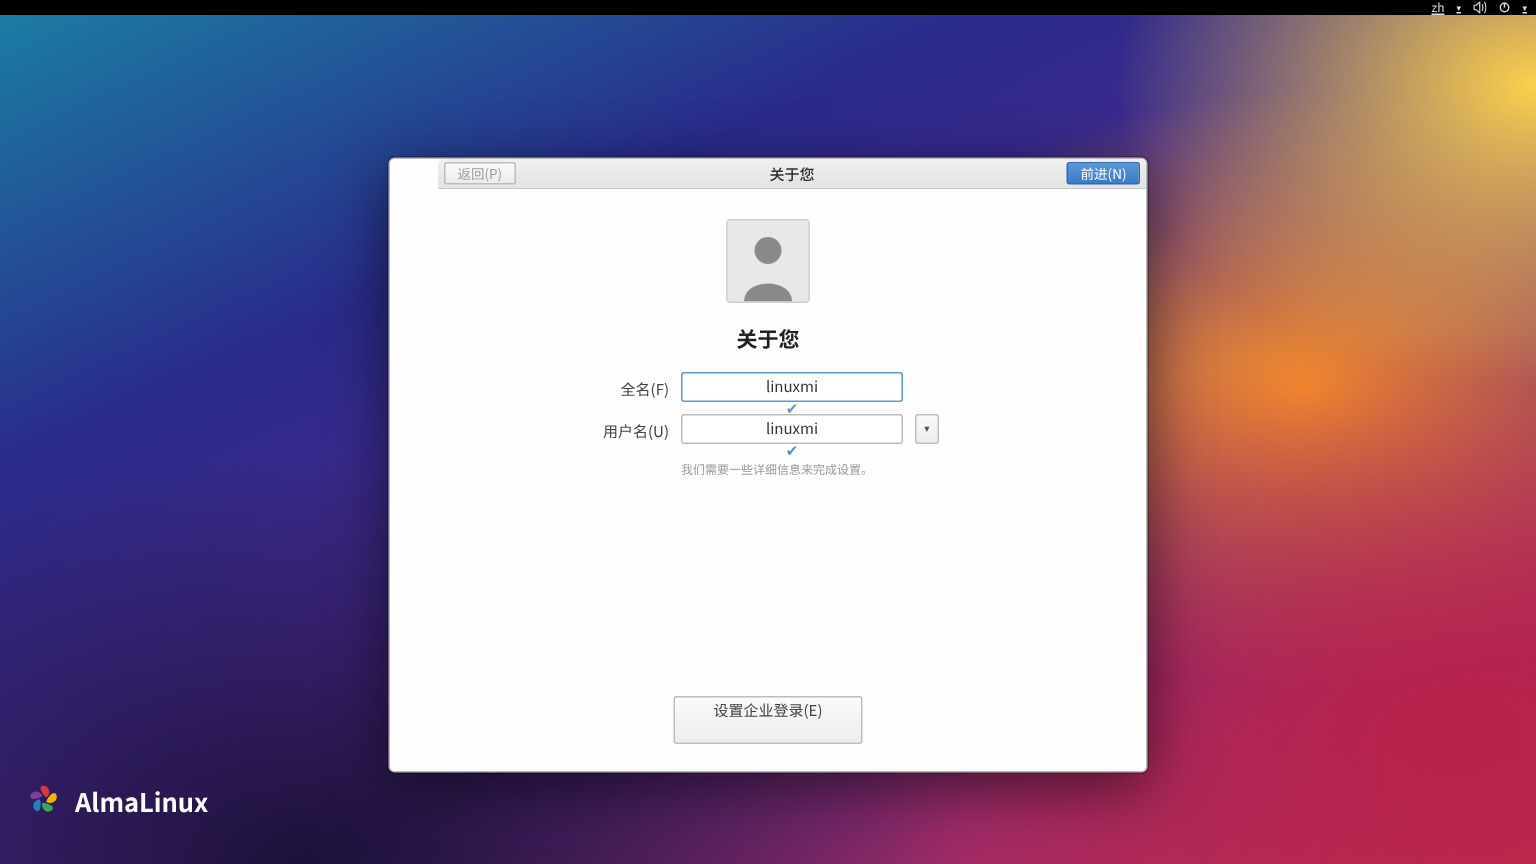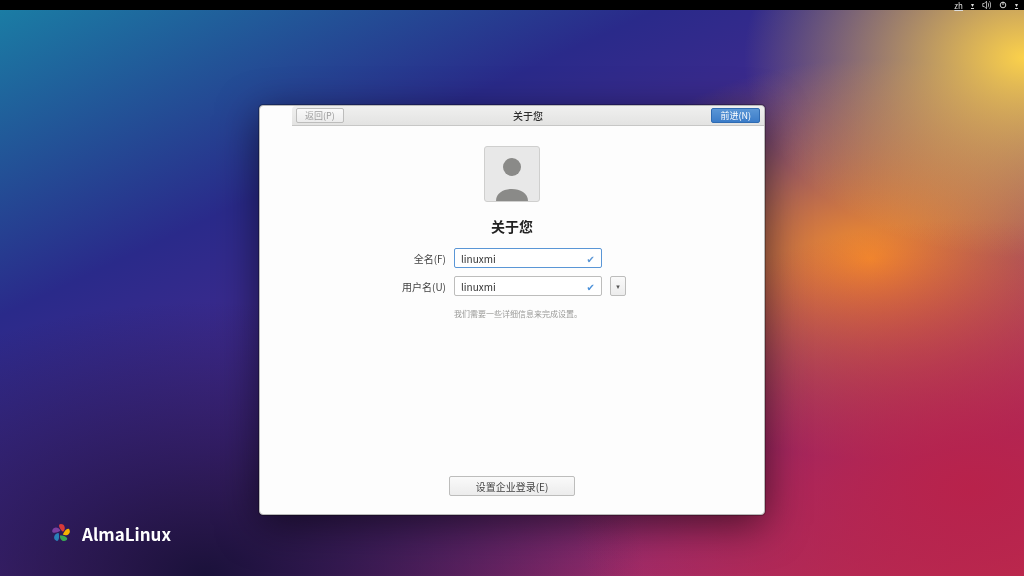--- a/index.html
+++ b/index.html
@@ -98,51 +98,52 @@
   .lbl { width: 48px; text-align: right; font-size: 10px; color: #444; }
   .input {
     width: 148px; height: 20px;
     border: 1px solid #5a96d6;
     border-radius: 2px;
     background: #fff;
     font-size: 10px;
     padding: 0 6px;
     display: flex; align-items: center; justify-content: space-between;
     color: #333;
+    flex-direction: column;
   }
   .input .check { color: #5a96d6; font-size: 10px; }
   .input.secondary { border-color: #bdbdbc; }
   .input.secondary .check { color: #4a90d9; }
   .dropdown {
     width: 16px; height: 20px;
     border: 1px solid #bdbdbc;
     border-radius: 2px;
     background: linear-gradient(#fafafa,#ececec);
     display: flex; align-items: center; justify-content: center;
     font-size: 7px; color: #555;
     cursor: pointer;
   }
   .hint { margin-top: 4px; font-size: 8px; color: #9a9a98; margin-left: 56px; }
   .enterprise {
     margin-top: auto;
     margin-bottom: 18px;
-    height: 20px;
+    height: 32px;
     padding: 0 26px;
     font-size: 10px;
     border: 1px solid #bdbdbc;
     border-radius: 2px;
     background: linear-gradient(#fafafa,#ececec);
     color: #444;
     cursor: pointer;
-    display: flex; align-items: center;
+    display: flex; 
   }
   
   .brand {
     position: absolute;
-    left: 48px;
+    left: 16px;
     bottom: 30px;
     display: flex;
     align-items: center;
     gap: 8px;
     color: #fff;
     font-weight: 600;
     font-size: 17px;
   }
   .brand svg { display: block; }
   

